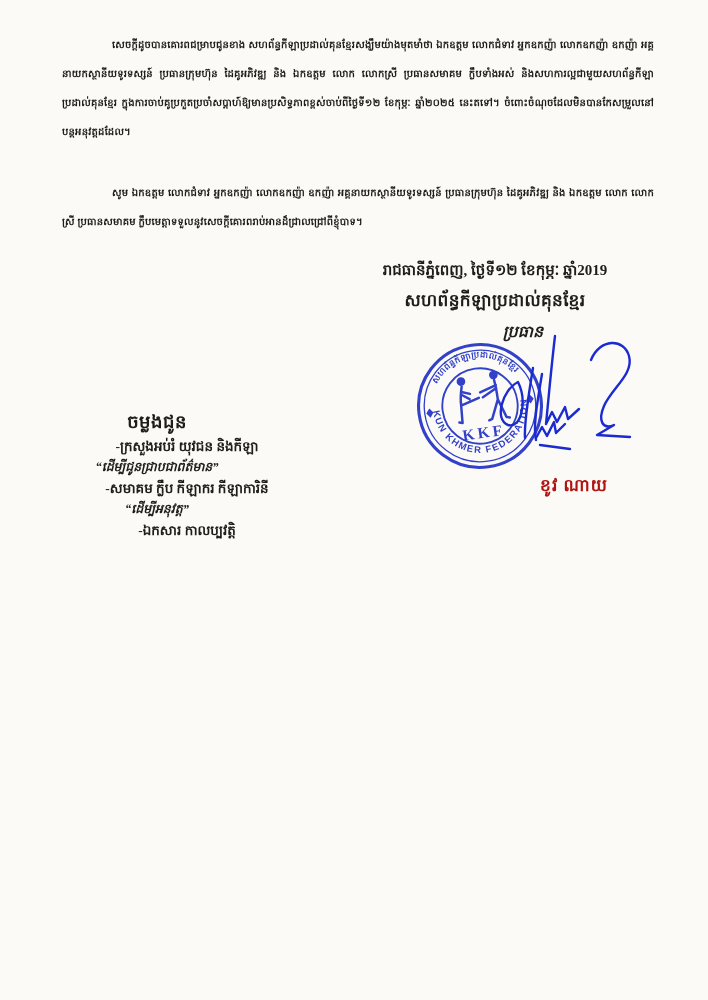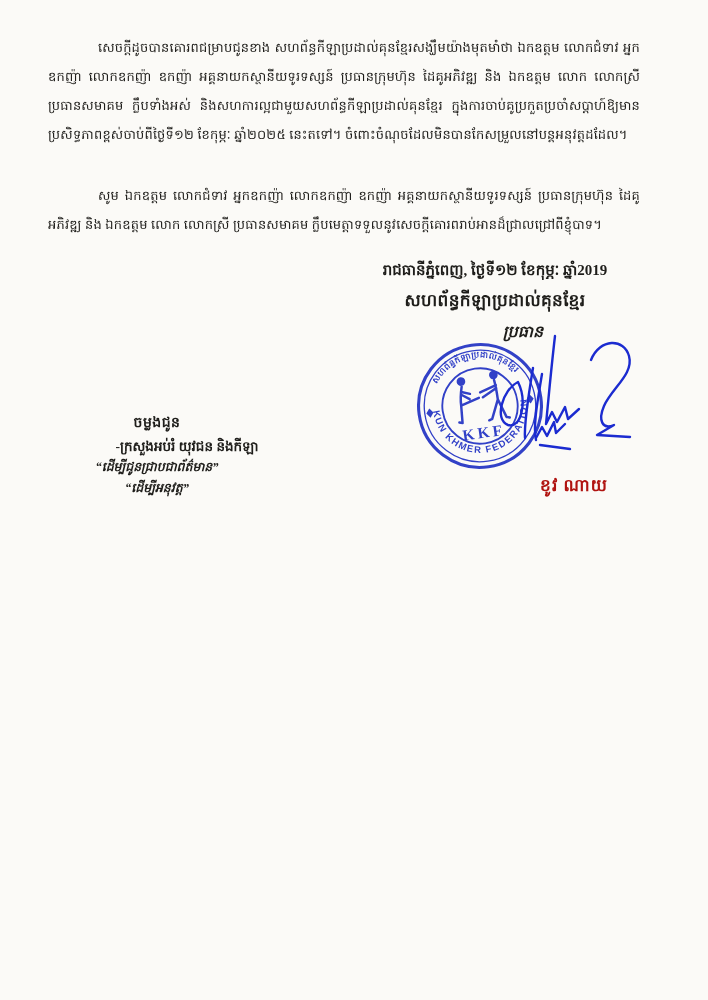--- a/index.html
+++ b/index.html
@@ -10,24 +10,24 @@
   .page{
     position:relative;
     width:708px;height:1000px;
     margin:0 auto;
     background:#fbfaf7;
     color:#1e1d1a;
     overflow:hidden;
   }
   .body-para{
     position:absolute;
-    left:48px;width:592px;
-    font-size:13px;
+    left:62px;width:592px;
+    font-size:10px;
     line-height:29px;
-    font-weight:normal;
+    font-weight:bold;
     text-align:justify;
     text-indent:50px;
     letter-spacing:.2px;
   }
   #para1{top:20px;}
   #para2{top:168px;}
 
   .date-block{
     position:absolute;
     left:325px;top:256px;width:340px;
@@ -74,21 +74,21 @@
   .cc-block{
     position:absolute;
     left:62px;top:412px;width:250px;
     font-size:13.5px;
     font-weight:bold;
     line-height:21px;
   }
   .cc-header{
     width:190px;
     text-align:center;
-    font-size:14px;
+    font-size:18px;
     letter-spacing:.5px;
     margin-bottom:3px;
   }
   .cc-item{white-space:nowrap;text-align:center;}
   .cc-note{
     width:190px;
     text-align:center;
     font-style:italic;
     font-size:12.5px;
   }
@@ -148,16 +148,18 @@
       <path d="M62,117 L92,121"></path>
     </g>
   </svg>
 
   <div class="signer-name">ខូវ ណាយ</div>
 
   <div class="cc-block">
     <div class="cc-header">ចម្លងជូន</div>
     <div class="cc-item">-ក្រសួងអប់រំ យុវជន និងកីឡា</div>
     <div class="cc-item cc-note">“ដើម្បីជូនជ្រាបជាព័ត៌មាន”</div>
+    <div class="cc-item">-សមាគម ក្លឹប កីឡាករ កីឡាការិនី</div>
     <div class="cc-item cc-note">“ដើម្បីអនុវត្ត”</div>
+    <div class="cc-item">-ឯកសារ កាលប្បវត្តិ</div>
   </div>
 
 </div>
 
 </body></html>

